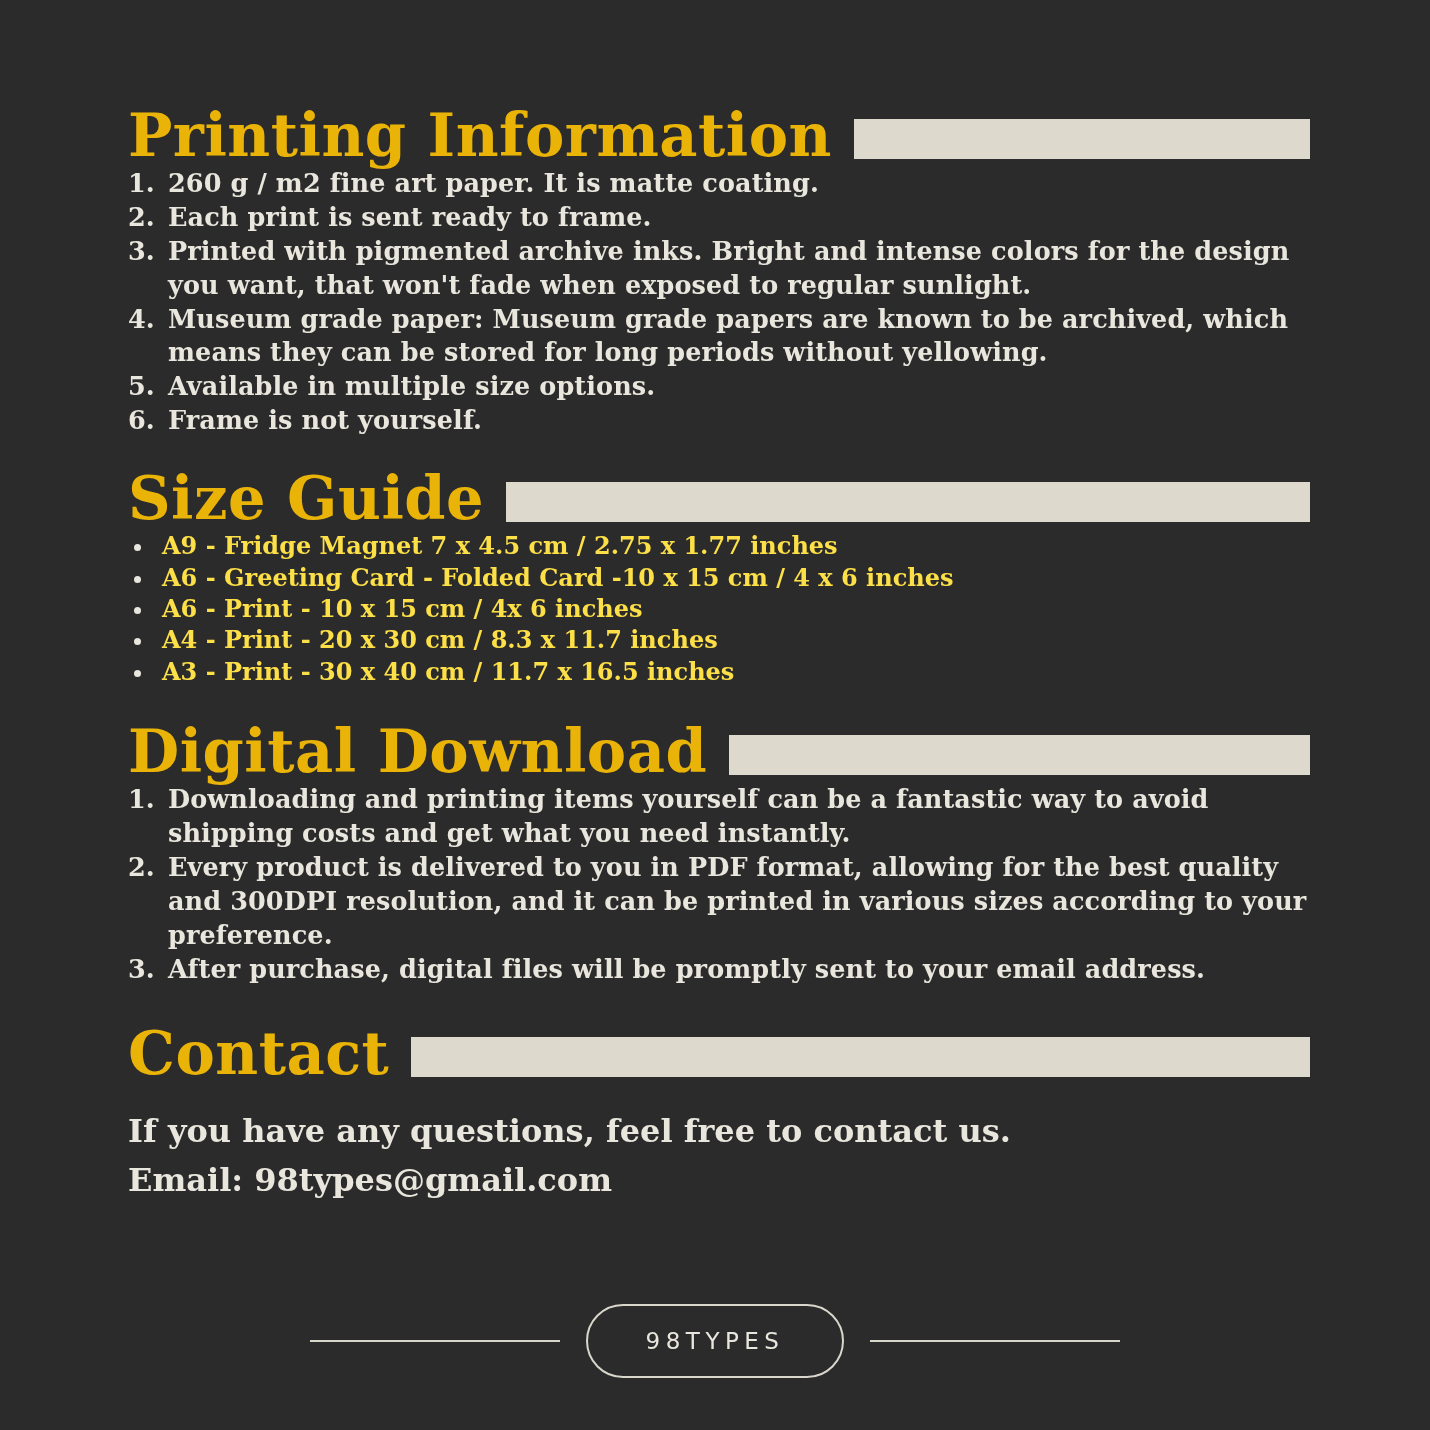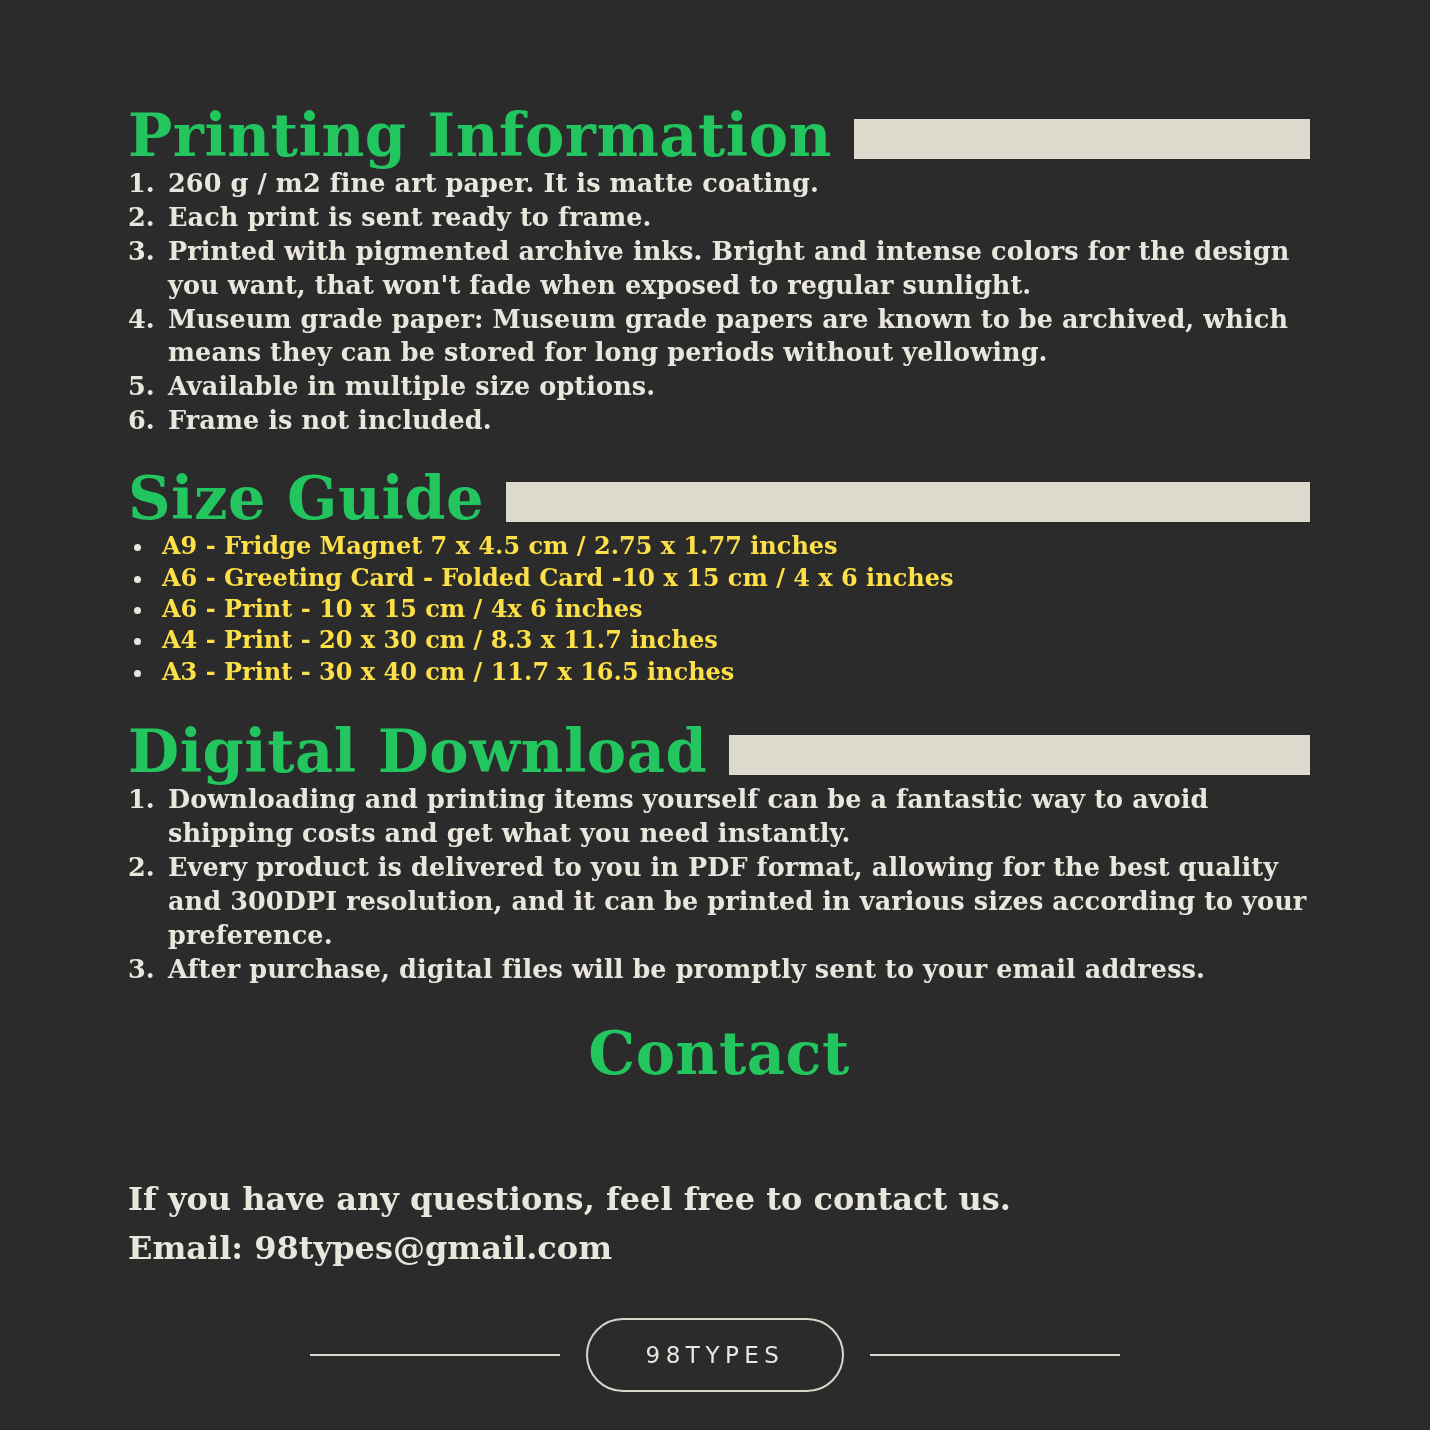--- a/index.html
+++ b/index.html
@@ -28,21 +28,21 @@
     align-items: center;
     gap: 22px;
   }
   .section-head h2 {
     margin: 0;
     font-family: "DejaVu Serif", serif;
     font-weight: 700;
     font-size: 59px;
     line-height: 1.05;
     letter-spacing: 0.5px;
-    color: #22c55e;
+    color: #eab308;
     white-space: nowrap;
   }
   .head-bar {
     height: 40px;
     background: #ddd9cd;
     flex: 1 1 auto;
     margin-top: 6px;
   }
 
   
@@ -91,36 +91,36 @@
     height: 7px;
     border-radius: 50%;
     background: #e8e6dd;
   }
 
   .block-info  { margin-top: 26px; }
   .head-size   { margin-top: 30px; align-items: center; }
   .block-size  { margin-top: 22px; }
   .head-dd     { margin-top: 34px; }
   .block-dd    { margin-top: 28px; }
-  .head-contact{ margin-top: 36px; flex-direction: column; }
+  .head-contact{ margin-top: 36px; }
   .block-contact { margin-top: 22px; }
 
   .contact-line {
     font-weight: 700;
     font-size: 32px;
     line-height: 1.55;
     color: #e8e6dd;
   }
 
   
   .footer {
     position: absolute;
     left: 0;
     right: 0;
-    bottom: 38px;
+    bottom: 52px;
     display: flex;
     align-items: center;
     justify-content: center;
     gap: 26px;
   }
   .rule {
     width: 250px;
     height: 1.5px;
     background: #d9d6cc;
   }
@@ -160,21 +160,21 @@
     <li>
       <span class="num">4.</span>
       <span class="li-text">Museum grade paper: Museum grade papers are known to be archived, which means they can be stored for long periods without yellowing.</span>
     </li>
     <li>
       <span class="num">5.</span>
       <span class="li-text">Available in multiple size options.</span>
     </li>
     <li>
       <span class="num">6.</span>
-      <span class="li-text">Frame is not included.</span>
+      <span class="li-text">Frame is not yourself.</span>
     </li>
   </ol>
 
   <div class="section-head head-size">
     <h2>Size Guide</h2>
     <div class="head-bar"></div>
   </div>
 
   <ul class="size-list block-size">
     <li>A9 - Fridge Magnet 7 x 4.5 cm / 2.75 x 1.77 inches</li>

